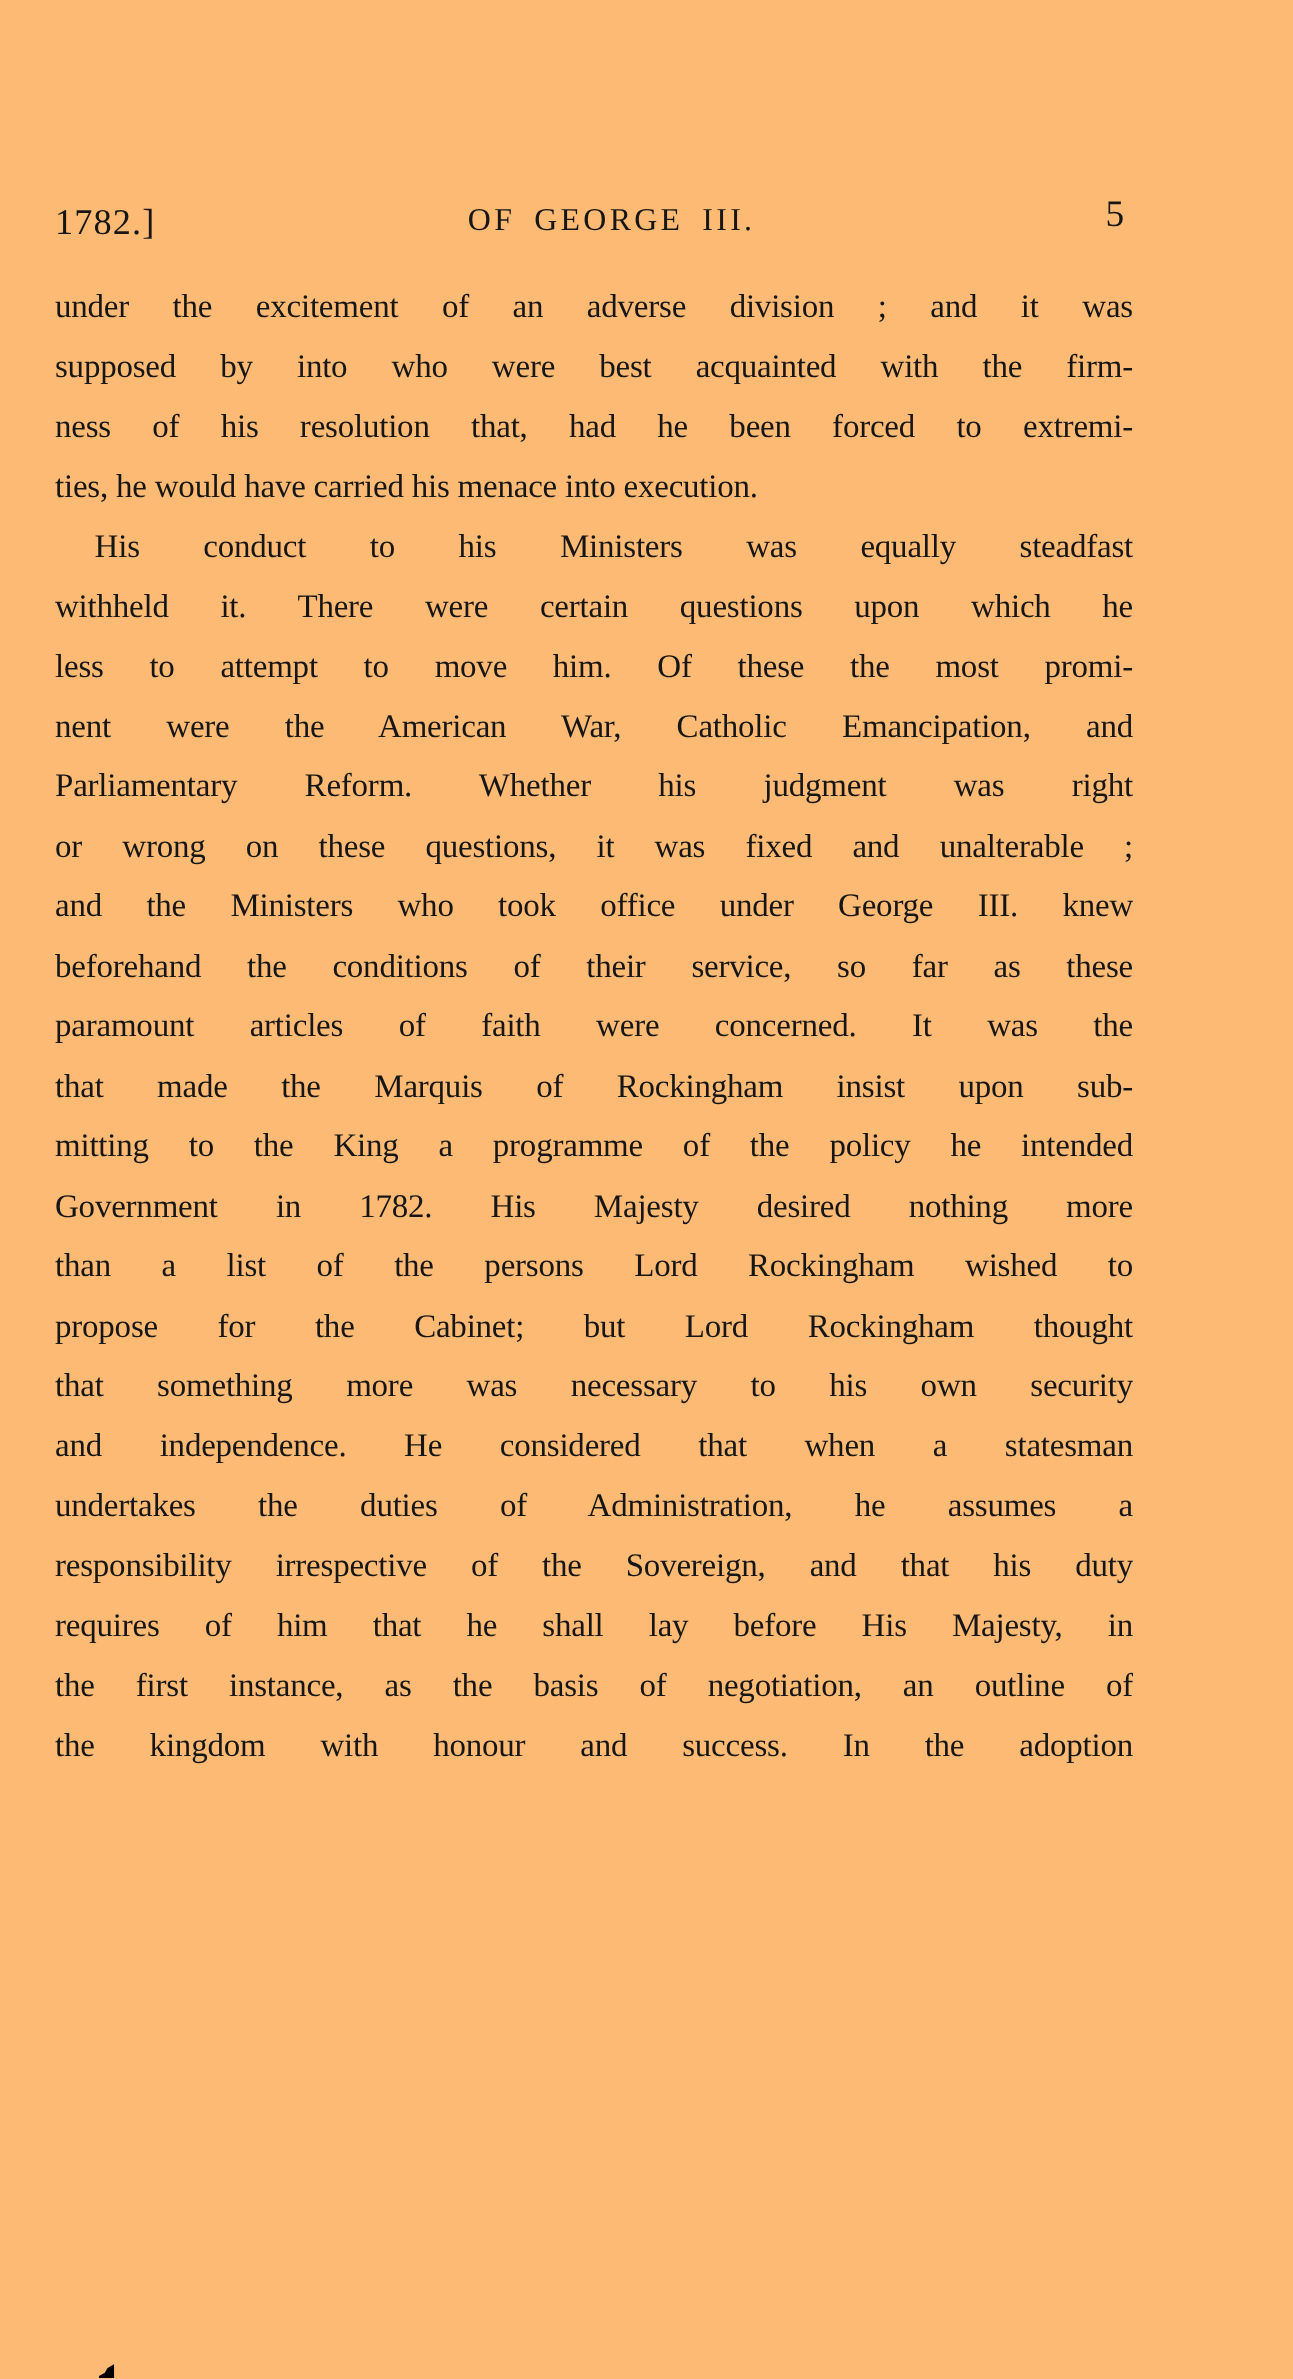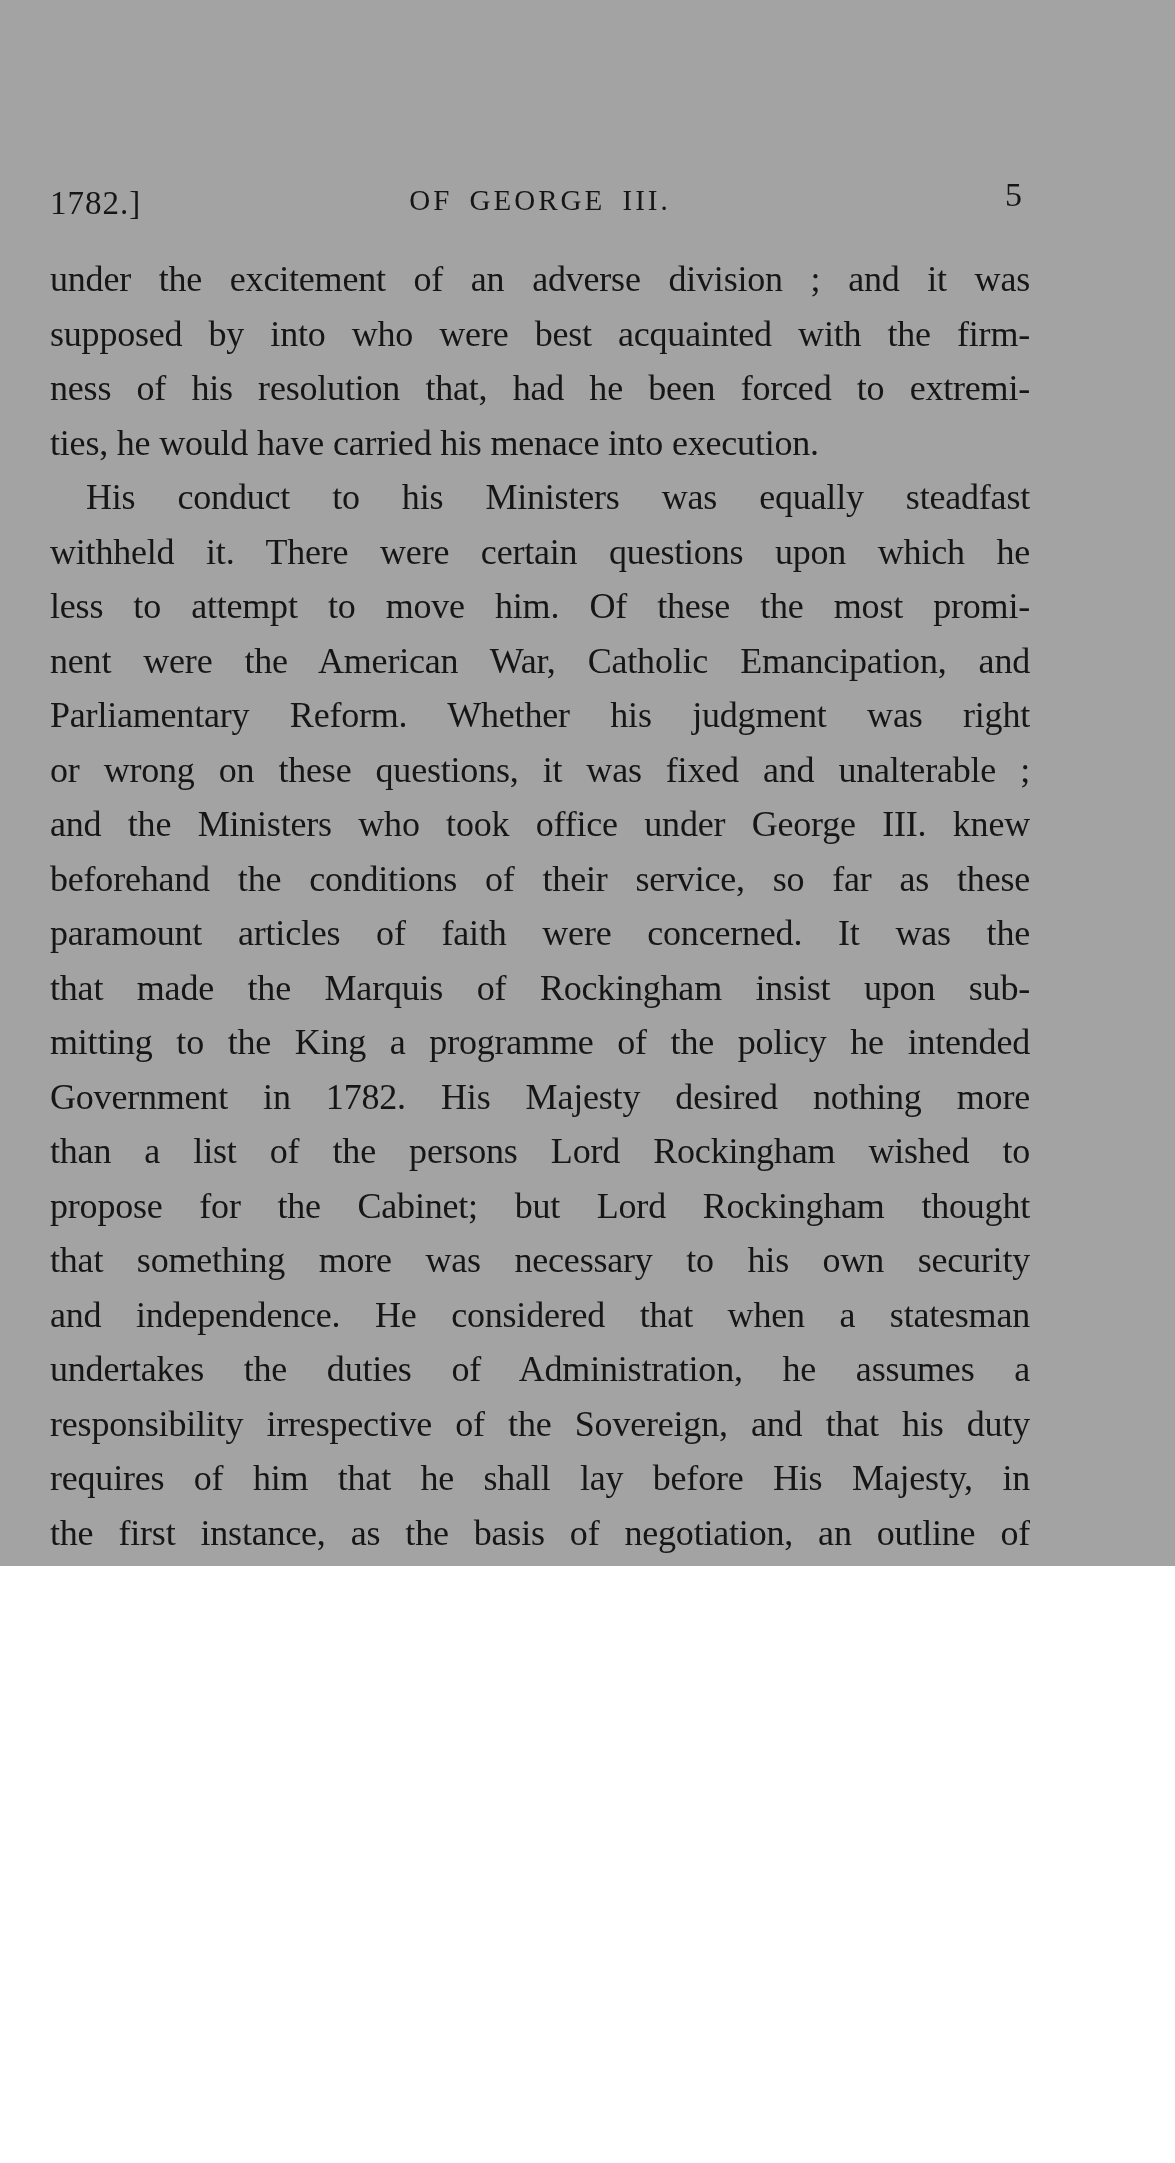--- a/index.html
+++ b/index.html
@@ -3,22 +3,22 @@
 <meta charset="utf-8">
 <style>
   html, body {
     margin: 0;
     padding: 0;
     background: #ffffff;
   }
   .page {
     position: relative;
     width: 1175px;
-    height: 1566px;
-    background: #a3a3a3;
+    height: 2163px;
+    background: #fdba74;
     overflow: hidden;
     font-family: "Liberation Serif", "DejaVu Serif", serif;
     color: #161616;
   }
   .running-header {
     position: absolute;
     top: 176px;
     left: 50px;
     width: 980px;
     height: 60px;
@@ -26,21 +26,21 @@
   .header-year {
     position: absolute;
     left: 0;
     top: 9px;
     font-size: 33px;
     letter-spacing: 1px;
     white-space: nowrap;
   }
   .header-title {
     position: absolute;
-    left: 0;
+    left: 16px;
     top: 8px;
     width: 100%;
     text-align: center;
     font-size: 29px;
     letter-spacing: 3px;
     word-spacing: 7px;
     white-space: nowrap;
   }
   .header-pagenum {
     position: absolute;
@@ -48,21 +48,21 @@
     top: 0;
     font-size: 34px;
   }
   .body-text {
     position: absolute;
     top: 252px;
     left: 50px;
     width: 980px;
   }
   .text-line {
-    font-size: 36px;
+    font-size: 30px;
     line-height: 54.5px;
     height: 54.5px;
     overflow: hidden;
     letter-spacing: -0.2px;
     text-align: justify;
     text-align-last: justify;
     white-space: normal;
   }
   .text-line.indent {
     text-indent: 36px;

